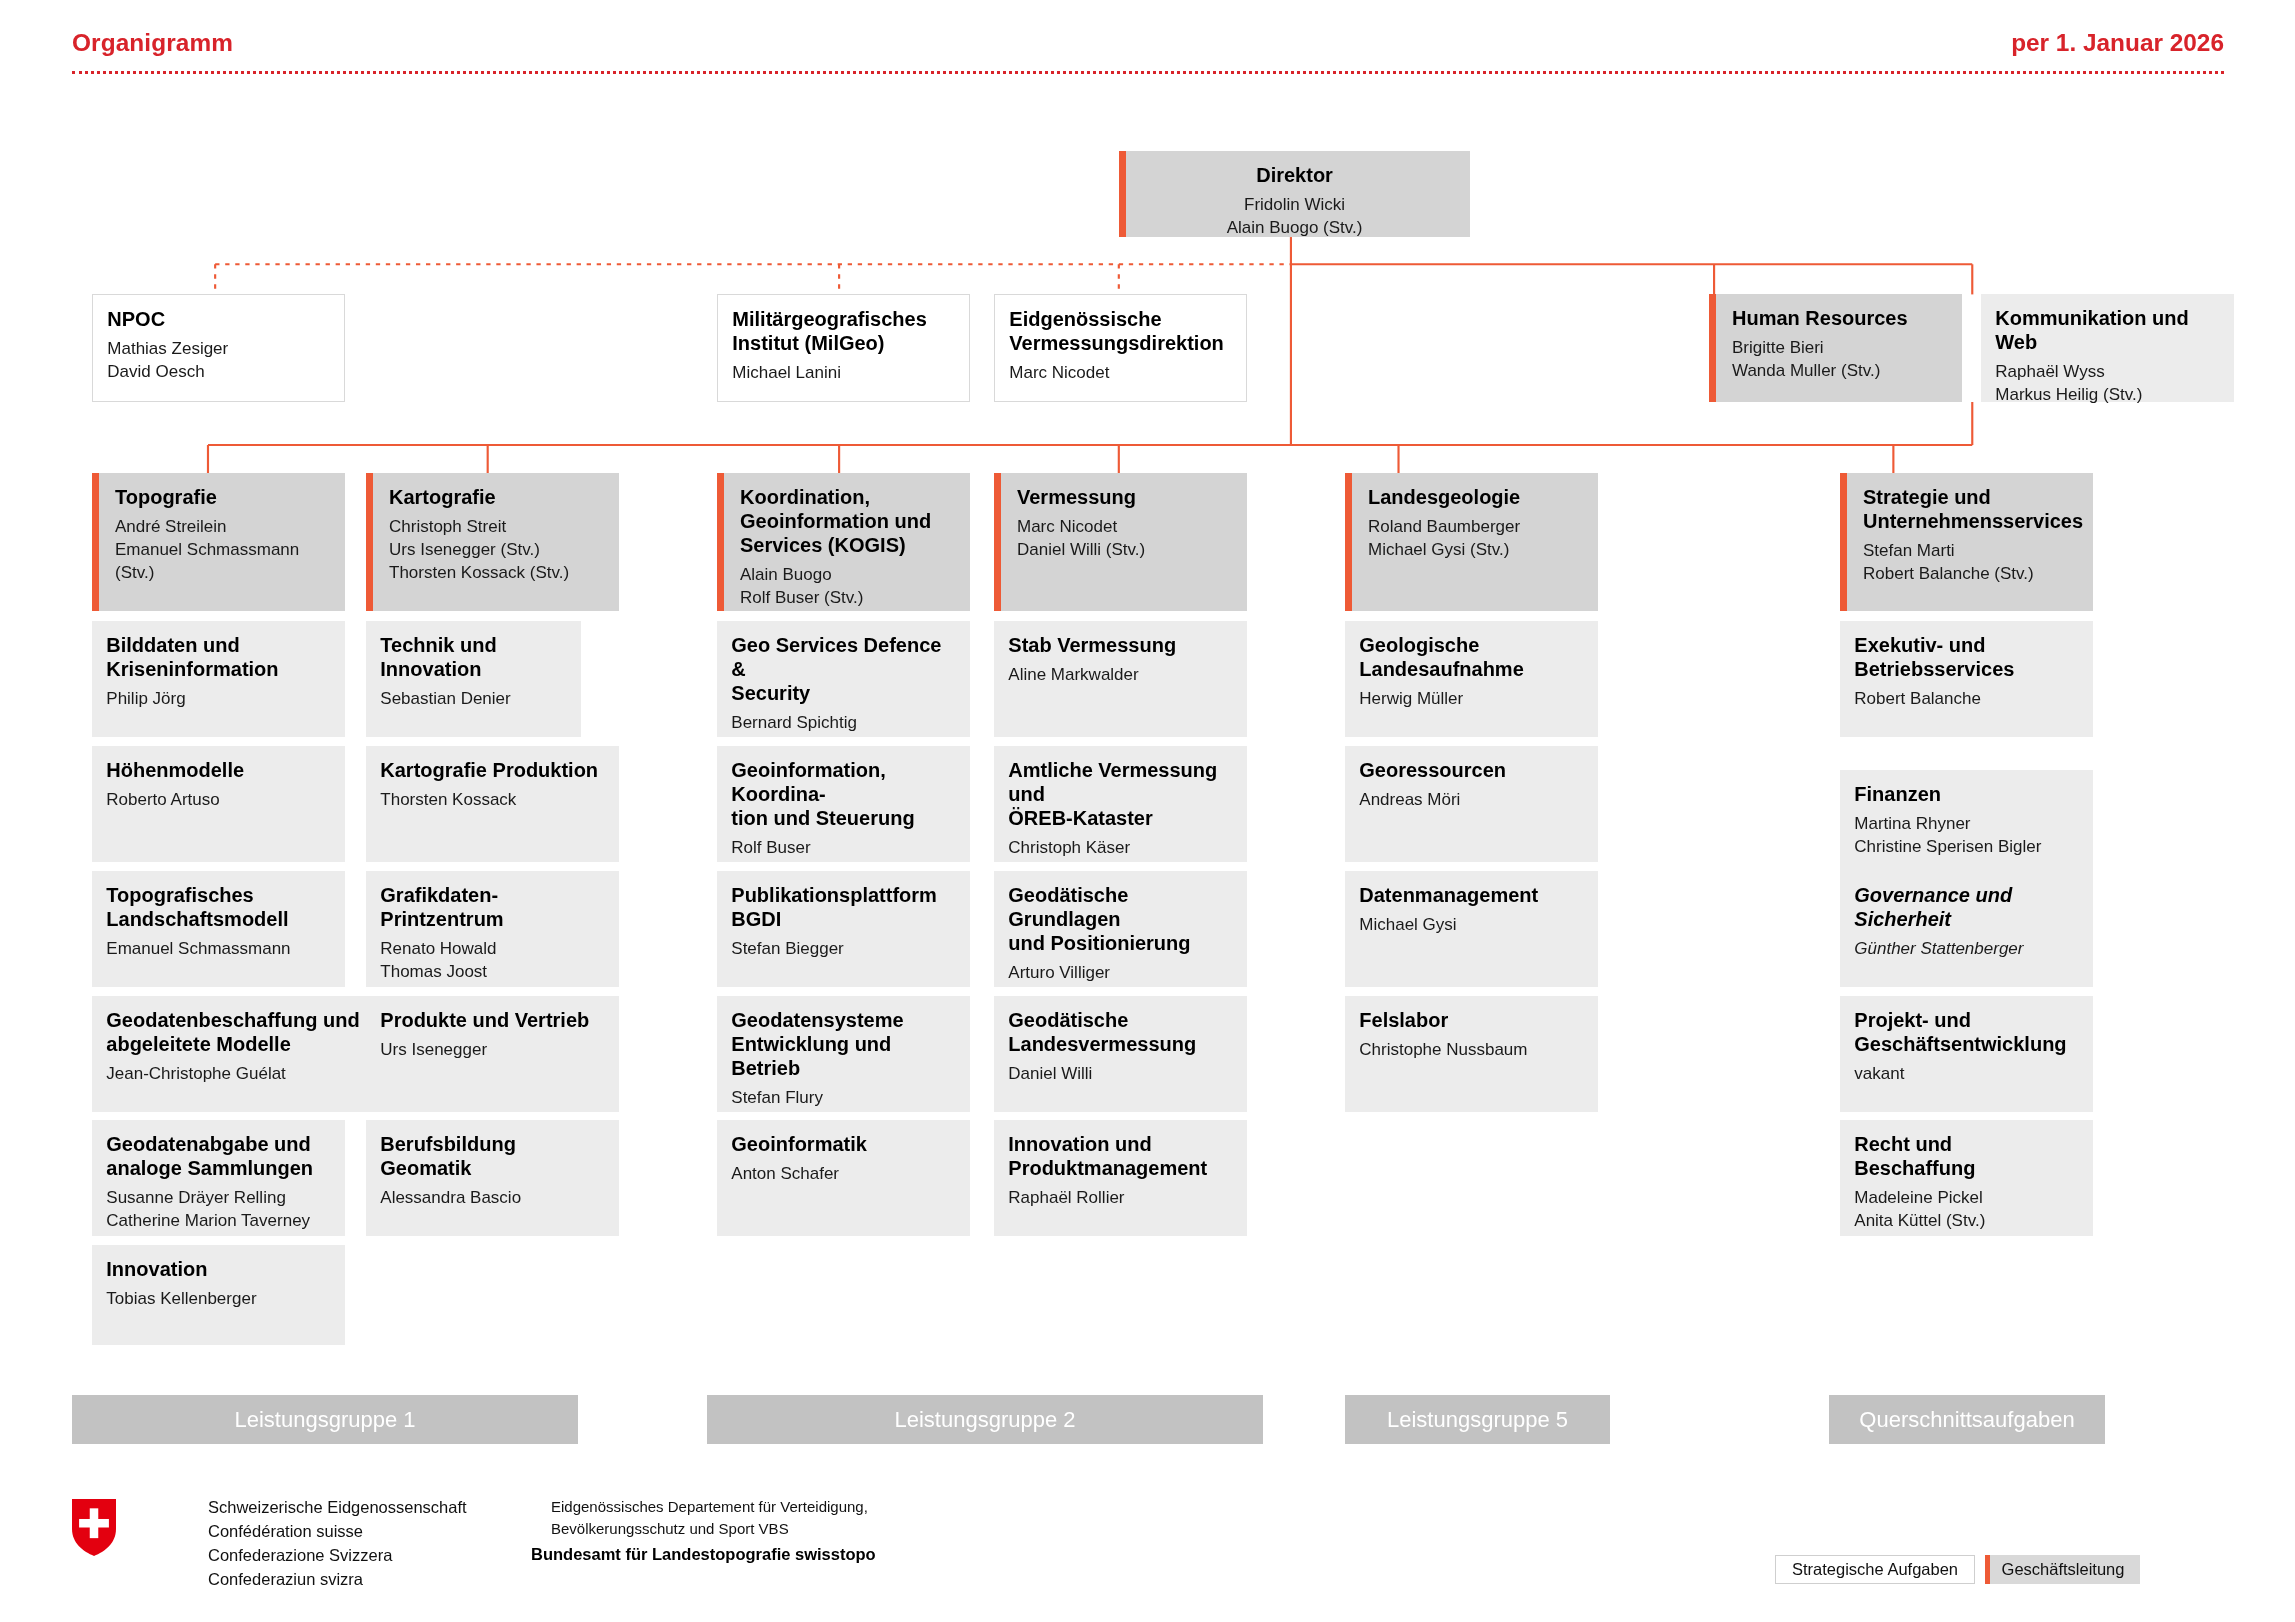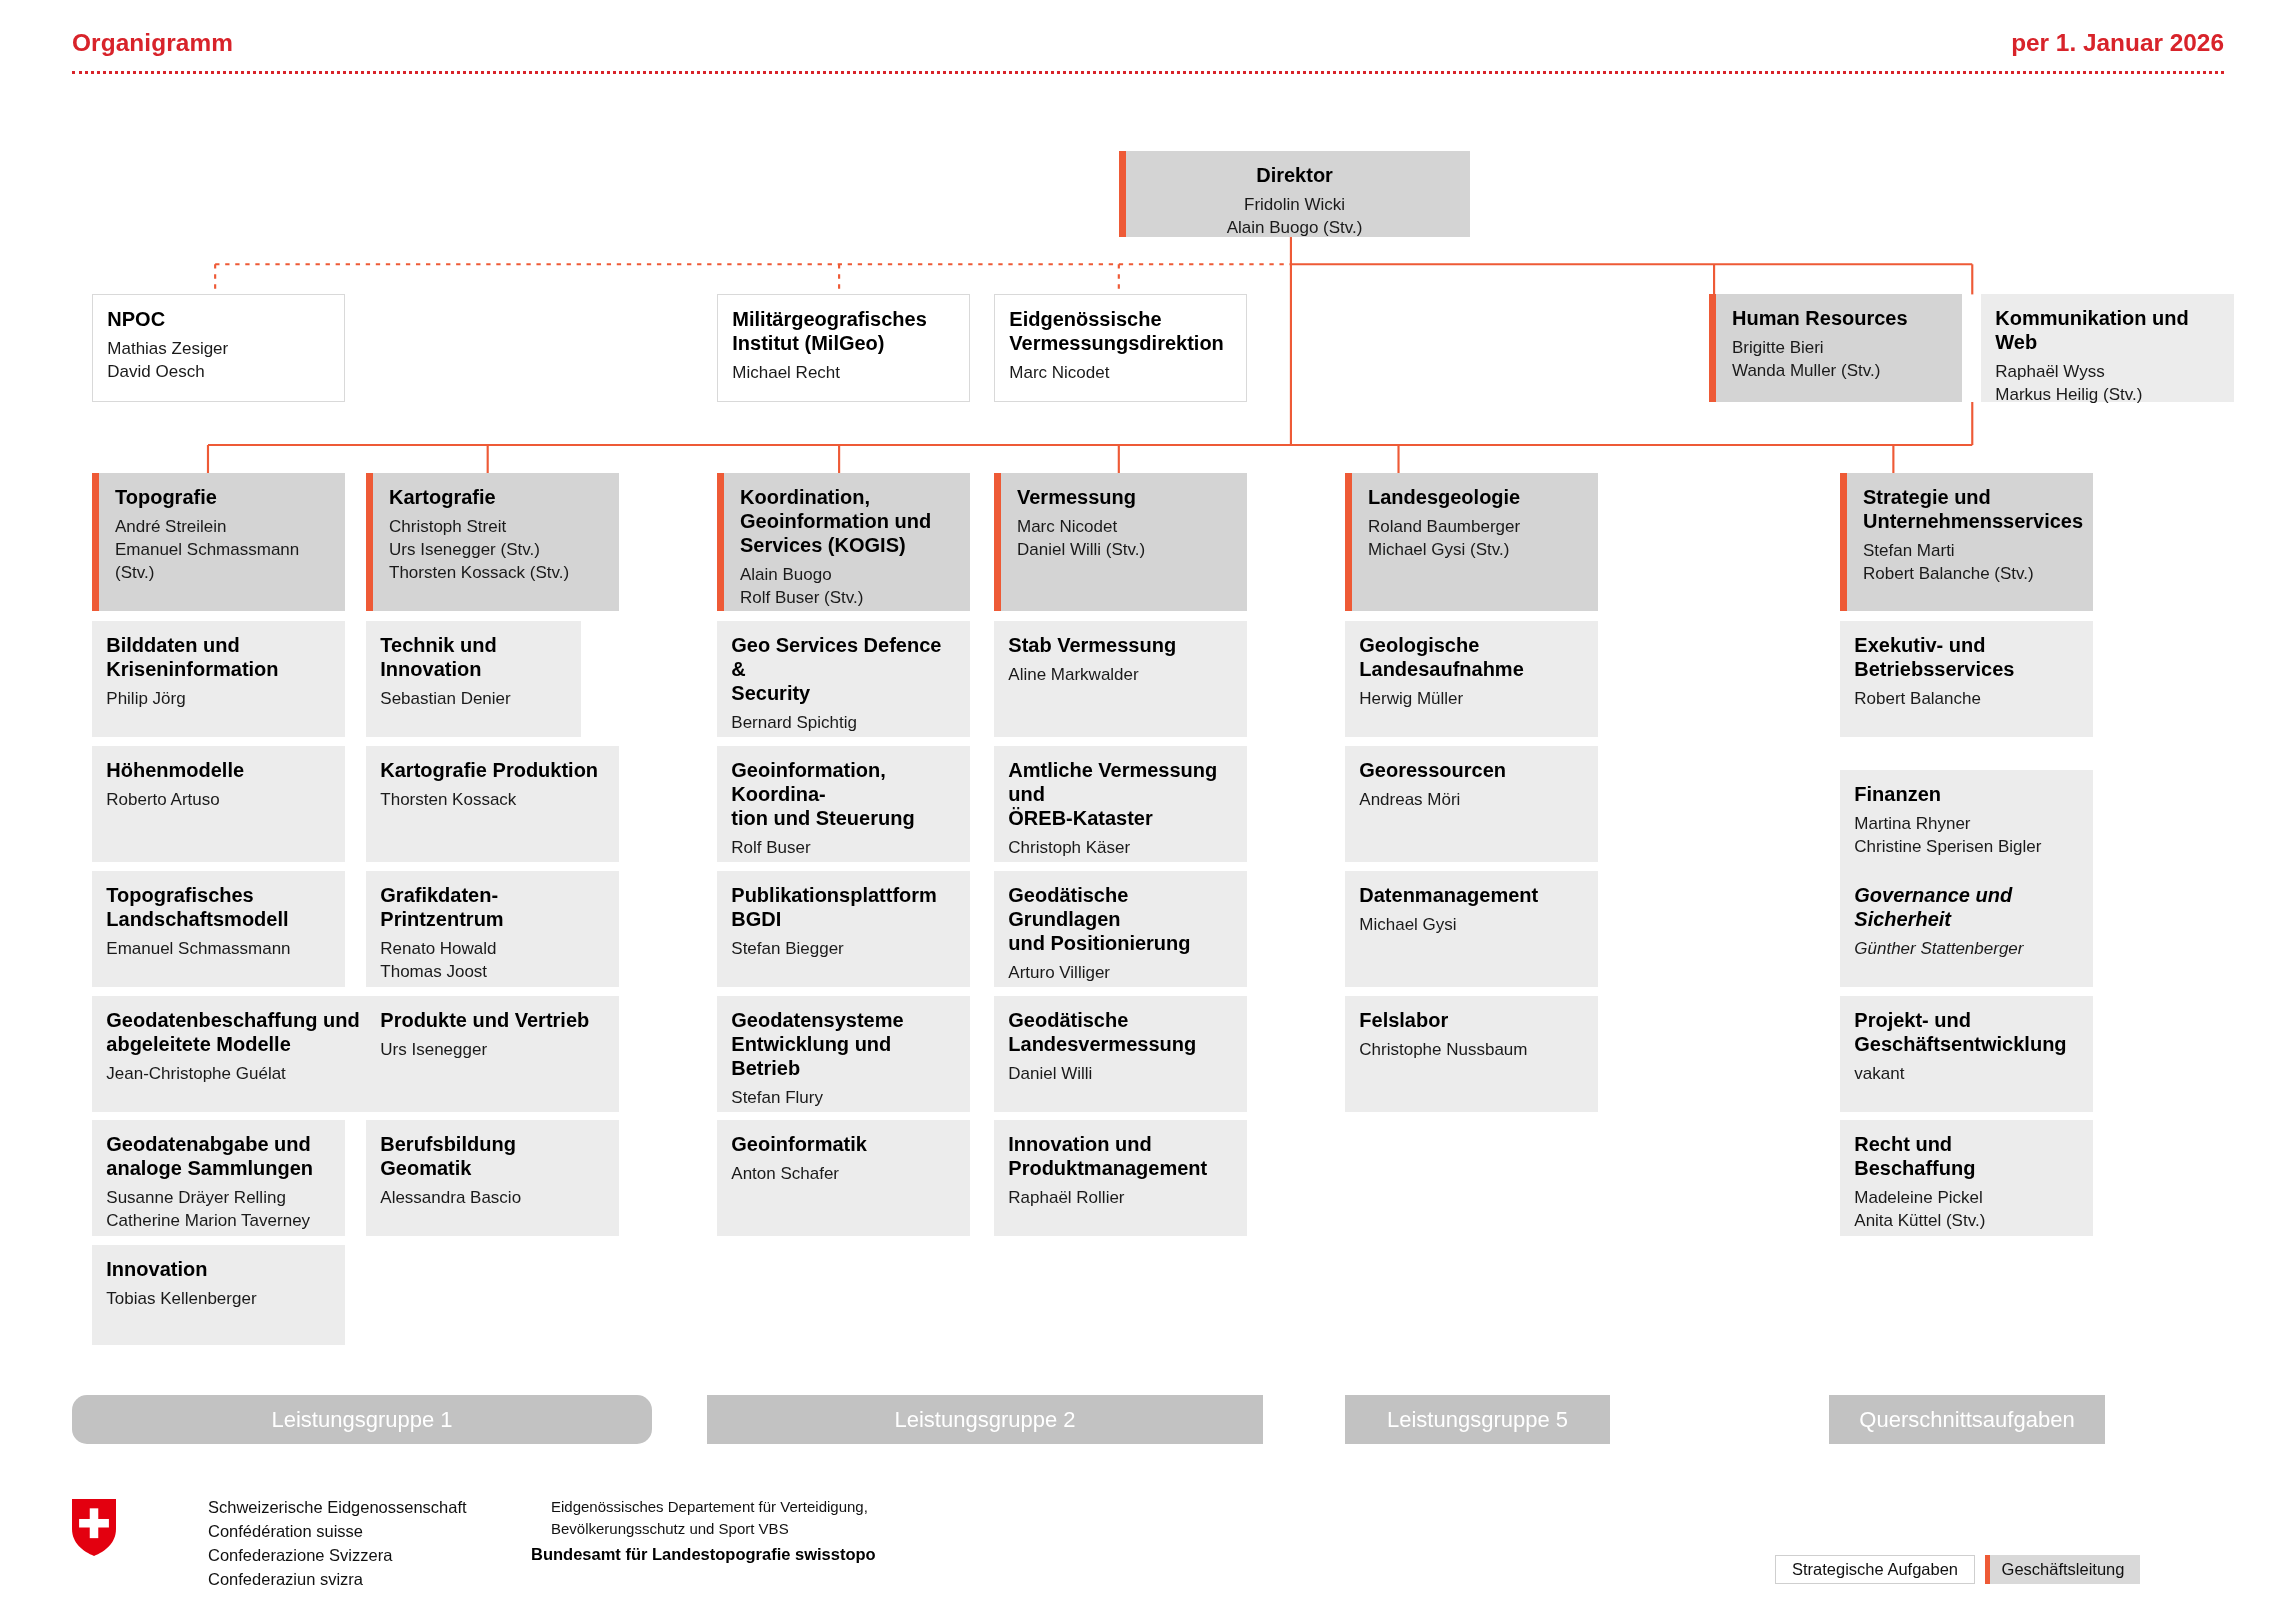--- a/index.html
+++ b/index.html
@@ -208,21 +208,21 @@
 
 <div class="box white" style="left:92px; top:294px; width:253px; height:108px;">
   <div class="b-title">NPOC</div>
   <div class="b-names">Mathias Zesiger
 David Oesch</div>
 </div>
 
 <div class="box white" style="left:717px; top:294px; width:253px; height:108px;">
   <div class="b-title">Militärgeografisches
 Institut (MilGeo)</div>
-  <div class="b-names">Michael Recht</div>
+  <div class="b-names">Michael Lanini</div>
 </div>
 
 <div class="box white" style="left:994px; top:294px; width:253px; height:108px;">
   <div class="b-title">Eidgenössische
 Vermessungsdirektion</div>
   <div class="b-names">Marc Nicodet</div>
 </div>
 
 <div class="box grey accentbar" style="left:1709px; top:294px; width:253px; height:108px;">
   <div class="b-title">Human Resources</div>
@@ -409,21 +409,21 @@
   <div class="b-title">Projekt- und
 Geschäftsentwicklung</div>
   <div class="b-names">vakant</div>
 </div>
 <div class="box lightgrey" style="left:1840px; top:1120px; width:253px; height:116px;">
   <div class="b-title">Recht und Beschaffung</div>
   <div class="b-names">Madeleine Pickel
 Anita Küttel (Stv.)</div>
 </div>
 
-<div class="lg-bar" style="left:72px; top:1395px; width:580px; height:49px;border-radius:15px;">
+<div class="lg-bar" style="left:72px; top:1395px; width:506px; height:49px;">
   <span>Leistungsgruppe 1</span>
 </div>
 <div class="lg-bar" style="left:707px; top:1395px; width:556px; height:49px;">
   <span>Leistungsgruppe 2</span>
 </div>
 <div class="lg-bar" style="left:1345px; top:1395px; width:265px; height:49px;">
   <span>Leistungsgruppe 5</span>
 </div>
 <div class="lg-bar" style="left:1829px; top:1395px; width:276px; height:49px;">
   <span>Querschnittsaufgaben</span>

